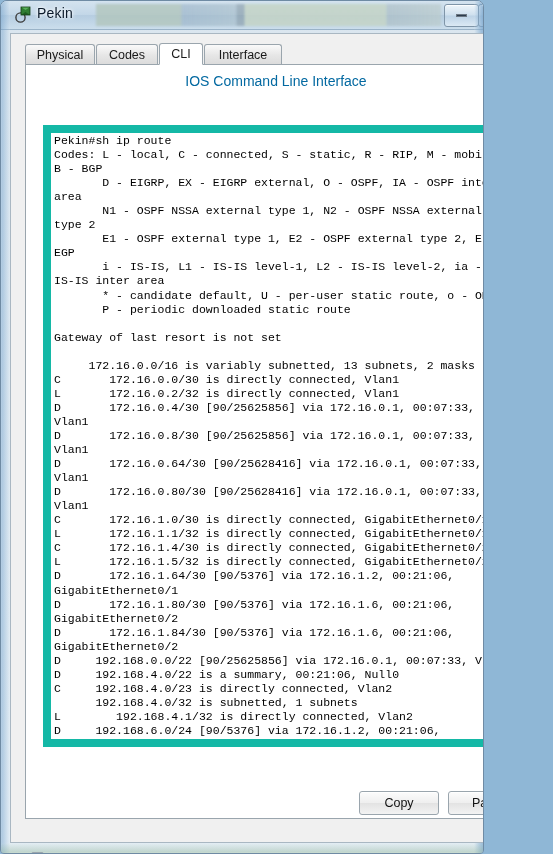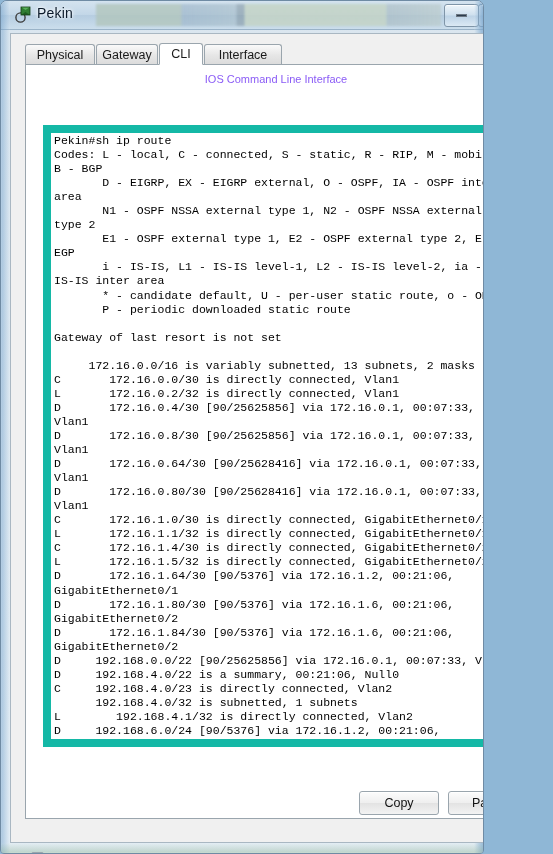--- a/index.html
+++ b/index.html
@@ -105,21 +105,21 @@
   #tab-cli{left:134px;width:44px;}
   #tab-attributes{left:179px;width:78px;}
 
   
   #panel{
     position:absolute;left:14px;top:30px;width:500px;height:755px;
     background:#fff;border:1px solid #9aa5ad;box-sizing:border-box;
   }
   #cli-heading{
     position:absolute;left:0;top:8px;width:500px;text-align:center;
-    font-size:11px;color:#8b5cf6;
+    font-size:14px;color:#0369a1;
   }
 
   
   #term-wrap{
     position:absolute;left:17px;top:60px;width:465px;height:622px;
     border:8px solid #14b8a6;box-sizing:border-box;background:#fff;
     overflow:hidden;
   }
   #term{
     position:absolute;left:3px;top:1px;width:432px;height:618px;
@@ -209,21 +209,21 @@
   <div id="glassB"></div>
 
   <div id="body">
 
     <div id="tabstrip">
       <div id="tabline"></div>
       <div class="tab" id="tab-physical">
         <span>Physical</span>
       </div>
       <div class="tab" id="tab-config">
-        <span>Gateway</span>
+        <span>Codes</span>
       </div>
       <div class="tab active" id="tab-cli">
         <span>CLI</span>
       </div>
       <div class="tab" id="tab-attributes">
         <span>Interface</span>
       </div>
     </div>
 
     <div id="panel">

